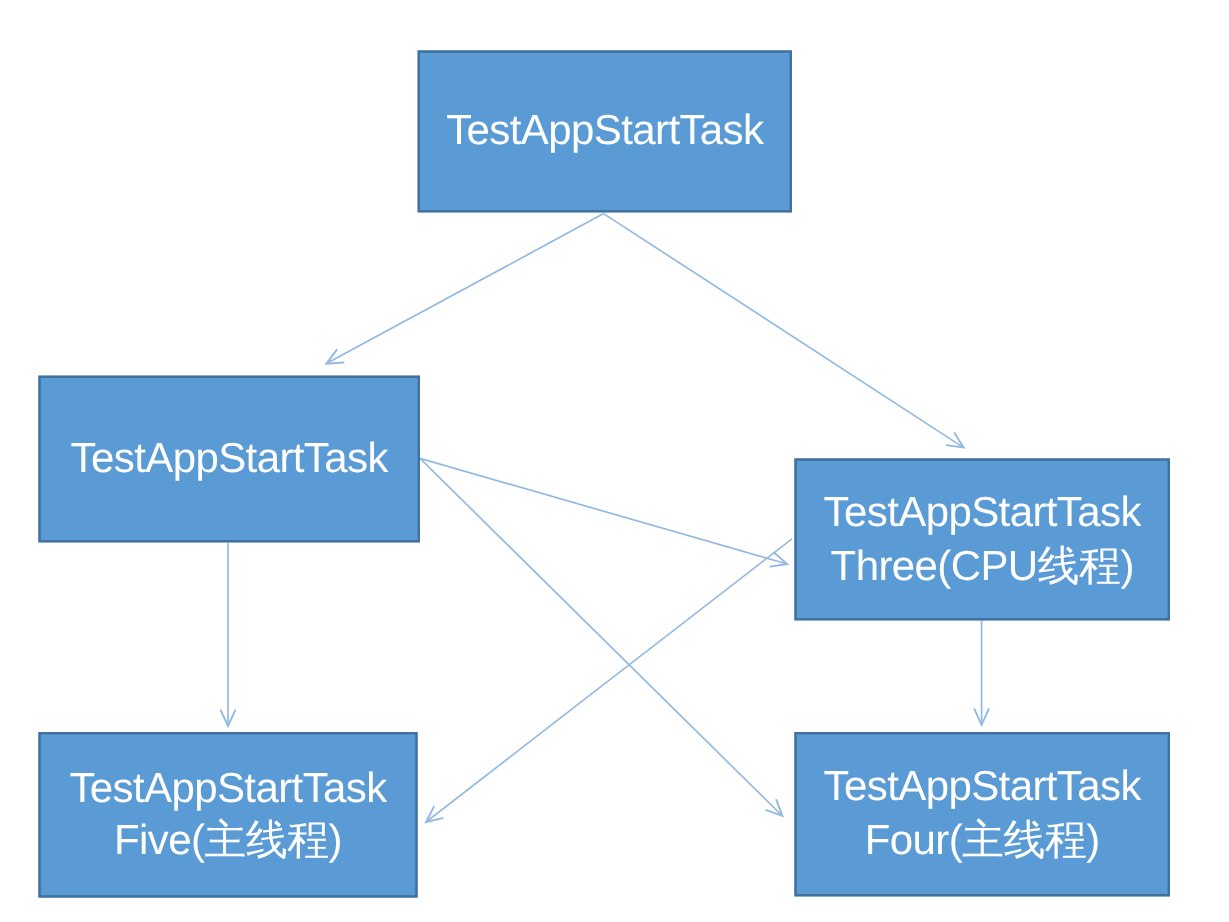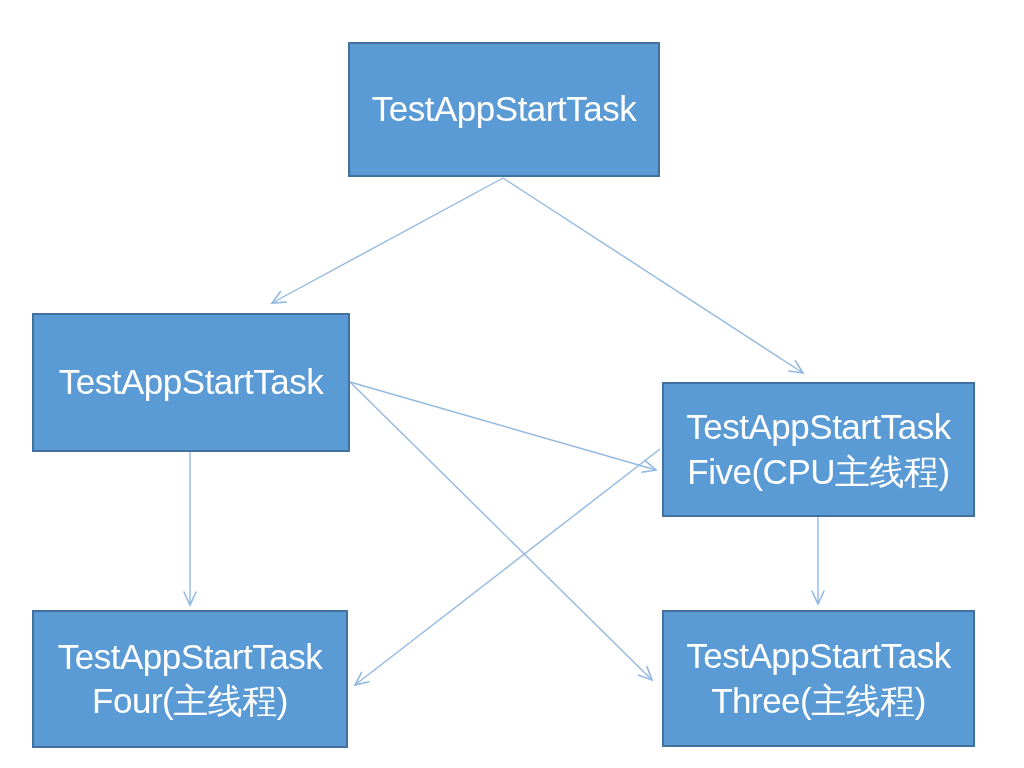--- a/index.html
+++ b/index.html
@@ -82,26 +82,26 @@
   <div class="node" id="node-one">
     <span>TestAppStartTask</span>
   </div>
 
   <div class="node" id="node-two">
     <span>TestAppStartTask</span>
   </div>
 
   <div class="node" id="node-three">
     <span>TestAppStartTask</span>
-    <span>Five(CPU主线程)</span>
+    <span>Three(CPU线程)</span>
   </div>
 
   <div class="node" id="node-four">
     <span>TestAppStartTask</span>
-    <span>Four(主线程)</span>
+    <span>Five(主线程)</span>
   </div>
 
   <div class="node" id="node-five">
     <span>TestAppStartTask</span>
-    <span>Three(主线程)</span>
+    <span>Four(主线程)</span>
   </div>
 
 </div>
 
 </body></html>

